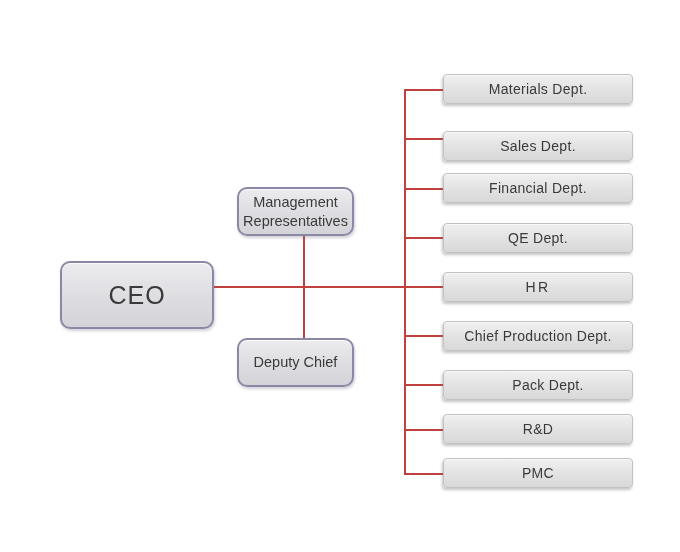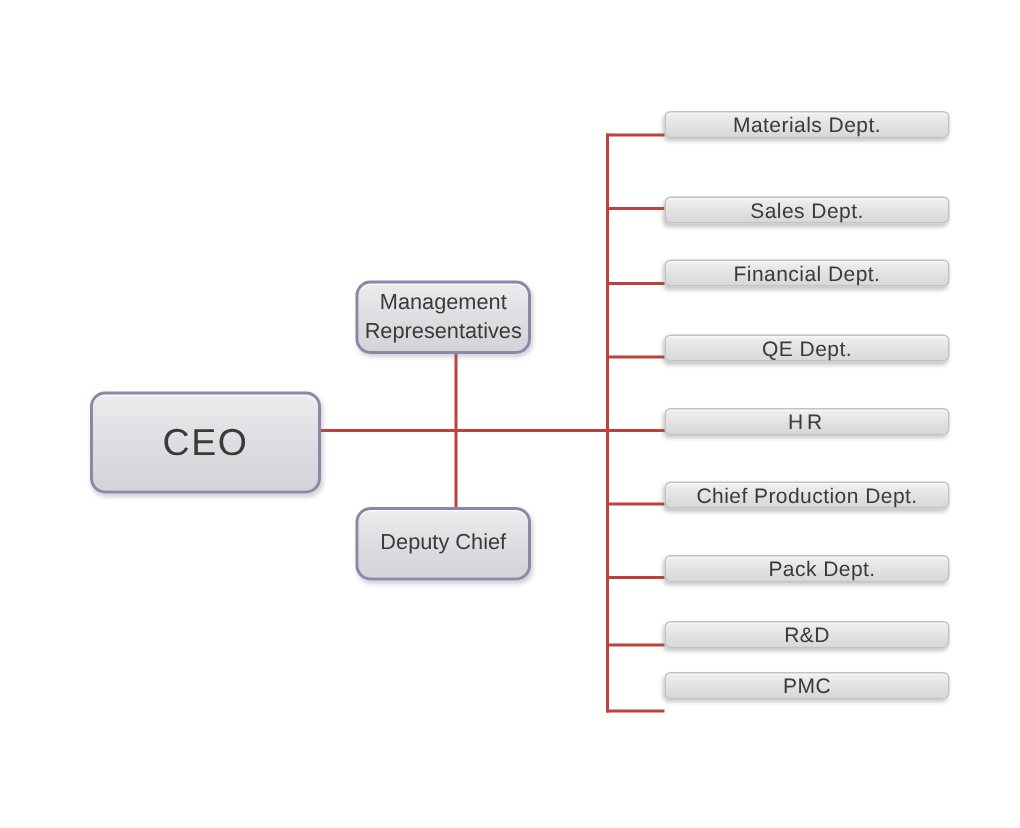--- a/index.html
+++ b/index.html
@@ -50,21 +50,21 @@
     padding: 2px 6px;
   }
   .node.mgmt   { top: 187px; }
   .node.deputy { top: 338px; }
 
   
   .dept {
     position: absolute;
     left: 443px;
     width: 190px;
-    height: 18px;
+    height: 30px;
     box-sizing: border-box;
     display: flex;
     align-items: center;
     justify-content: center;
     text-align: center;
     color: var(--text, #3a3a3a);
     font-size: 14px;
     background: linear-gradient(180deg, #f0f0f0 0%, #e2e2e2 55%, #d8d8d8 100%);
     border: 1px solid var(--dept-border, #c2c2c2);
     border-radius: 4px;
@@ -121,17 +121,17 @@
   </div>
   <div class="dept" style="top:320.5px;">
     <span class="label">Chief Production Dept.</span>
   </div>
   <div class="dept" style="top:369.5px;padding-left:20px;">
     <span class="label">Pack Dept.</span>
   </div>
   <div class="dept" style="top:414px;">
     <span class="label">R&amp;D</span>
   </div>
-  <div class="dept" style="top:448px;">
+  <div class="dept" style="top:458px;">
     <span class="label">PMC</span>
   </div>
 
 </div>
 
 </body></html>

